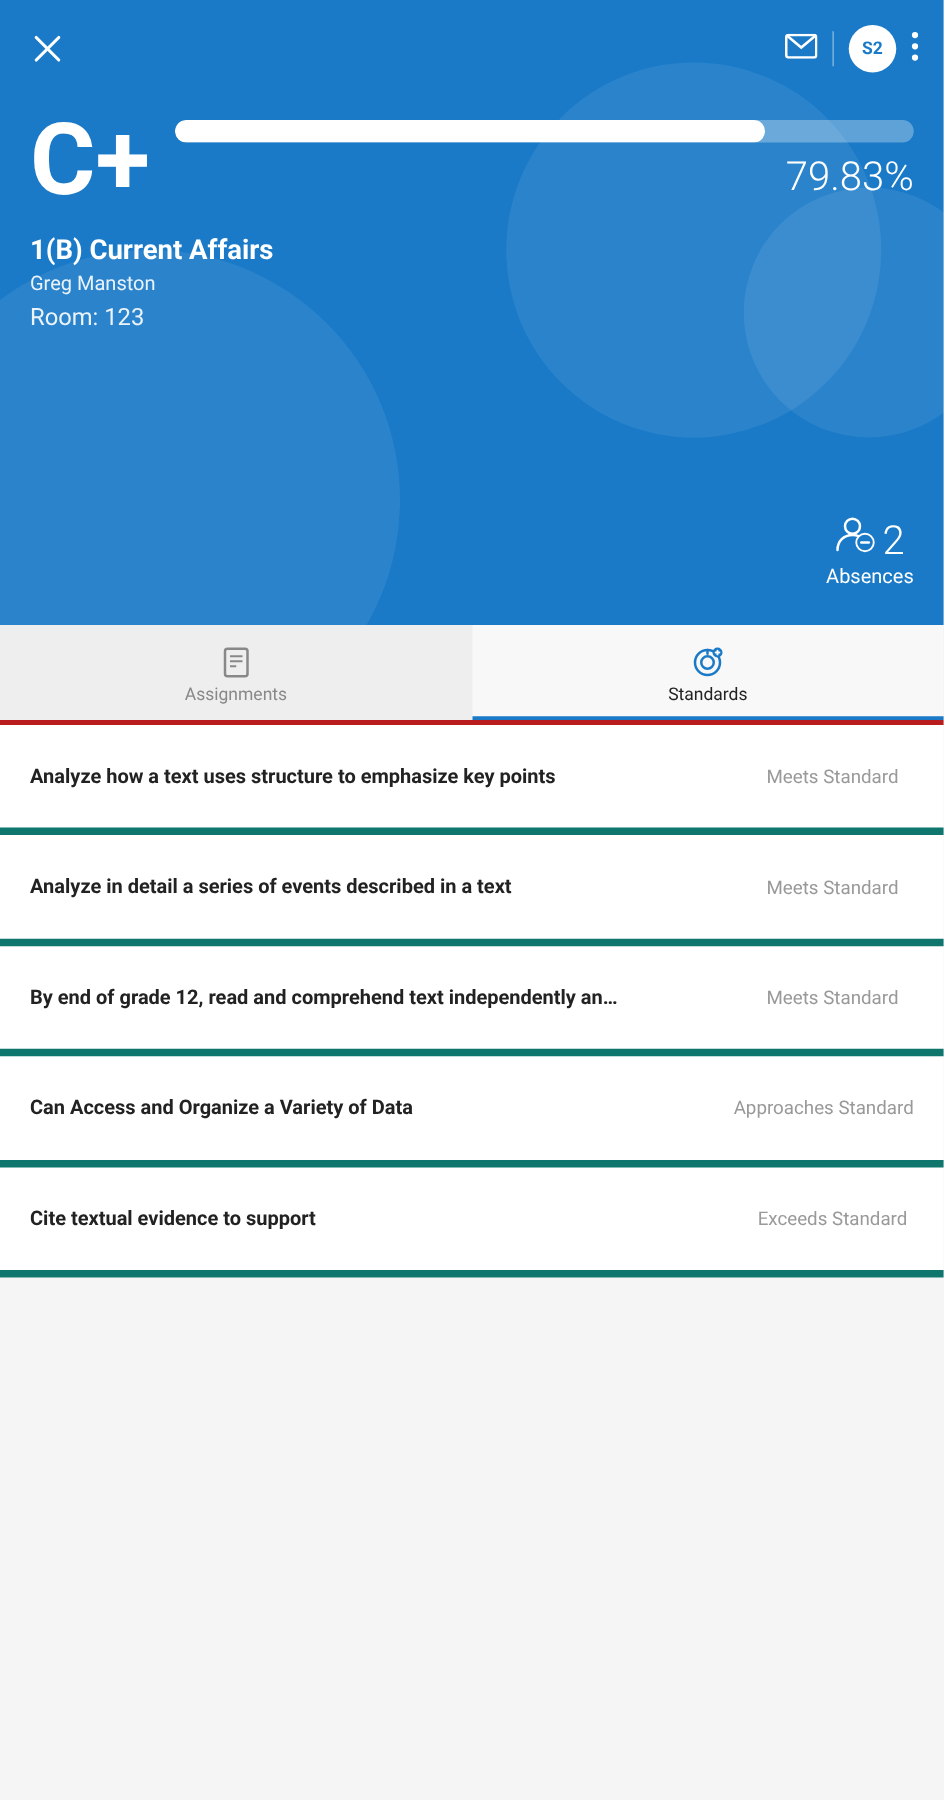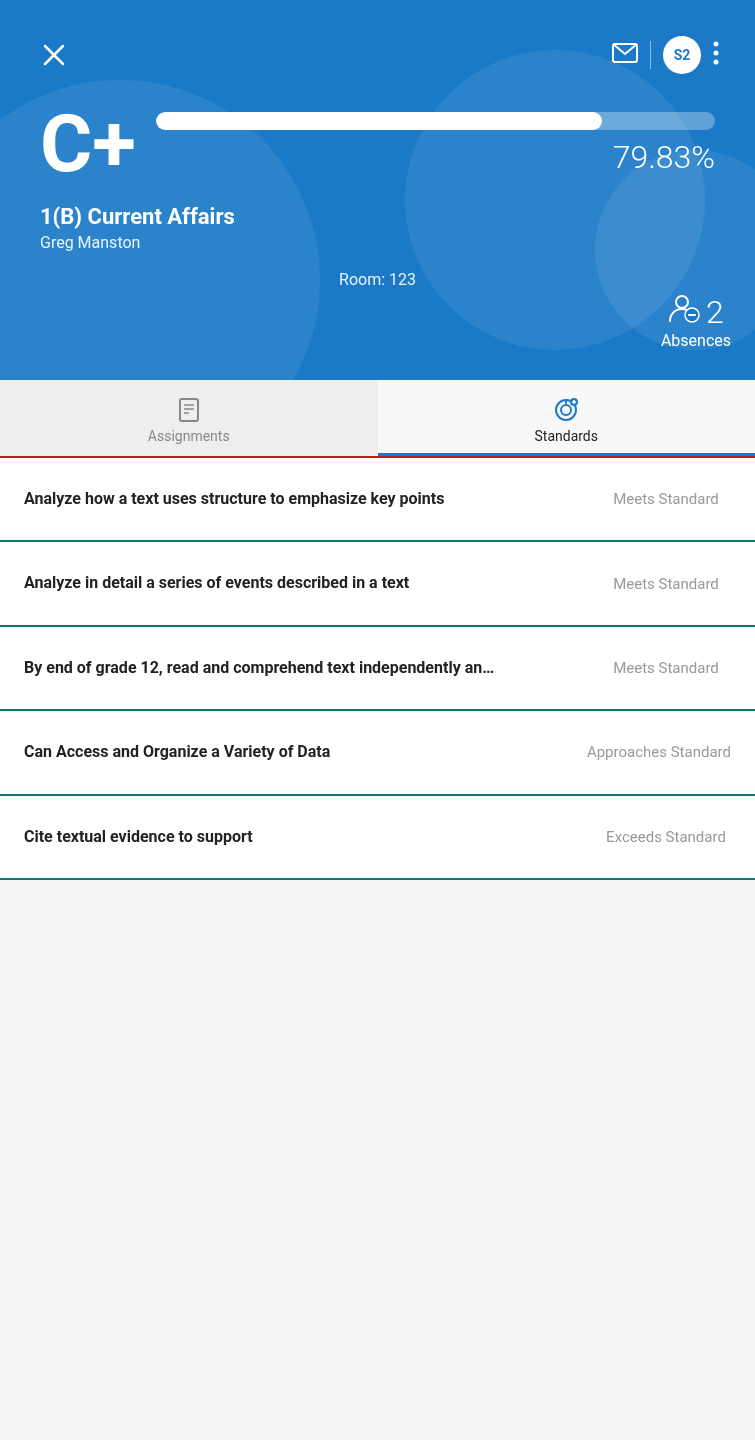--- a/index.html
+++ b/index.html
@@ -8,23 +8,23 @@
       min-height: 1440px;
       font-family: -apple-system, BlinkMacSystemFont, 'Segoe UI', Roboto, Arial, sans-serif;
       background: #f5f5f5;
       overflow-x: hidden;
     }
 
     
     .header {
       background: #1a7ac7;
       position: relative;
-      padding: 16px;
+      padding: 0;
       overflow: hidden;
-      height: 380px;
+      height: 500px;
     }
 
     .header-bg-circle {
       position: absolute;
       border-radius: 50%;
       background: rgba(255,255,255,0.08);
     }
     .header-bg-circle.c1 {
       width: 400px; height: 400px;
       bottom: -100px; left: -80px;
@@ -153,23 +153,22 @@
     }
 
     .teacher-name {
       color: rgba(255,255,255,0.9);
       font-size: 16px;
       margin-top: 4px;
     }
 
     .room-info {
       color: rgba(255,255,255,0.9);
-      font-size: 16px;
-      margin-top: 18px;
-      text-align: center;
+      font-size: 19px;
+      margin-top: 6px;
     }
 
     .absences-section {
       position: absolute;
       bottom: 30px;
       right: 24px;
       z-index: 2;
       display: flex;
       flex-direction: column;
       align-items: center;
@@ -195,21 +194,21 @@
 
     .absences-label {
       color: white;
       font-size: 16px;
     }
 
     
     .tabs-bar {
       display: flex;
       background: #eeeeee;
-      border-bottom: 2px solid #b91c1c;
+      border-bottom: 4px solid #b91c1c;
     }
 
     .tab-item {
       flex: 1;
       display: flex;
       flex-direction: column;
       align-items: center;
       padding: 16px 8px 12px;
       cursor: pointer;
       position: relative;
@@ -241,21 +240,21 @@
     
     .standards-list {
       background: white;
     }
 
     .standard-row {
       display: flex;
       align-items: center;
       justify-content: space-between;
       padding: 30px 24px;
-      border-bottom: 2px solid #0f766e;
+      border-bottom: 6px solid #0f766e;
     }
 
     .standard-text {
       font-size: 16px;
       font-weight: bold;
       color: #222;
       flex: 1;
       padding-right: 20px;
       line-height: 1.4;
     }

